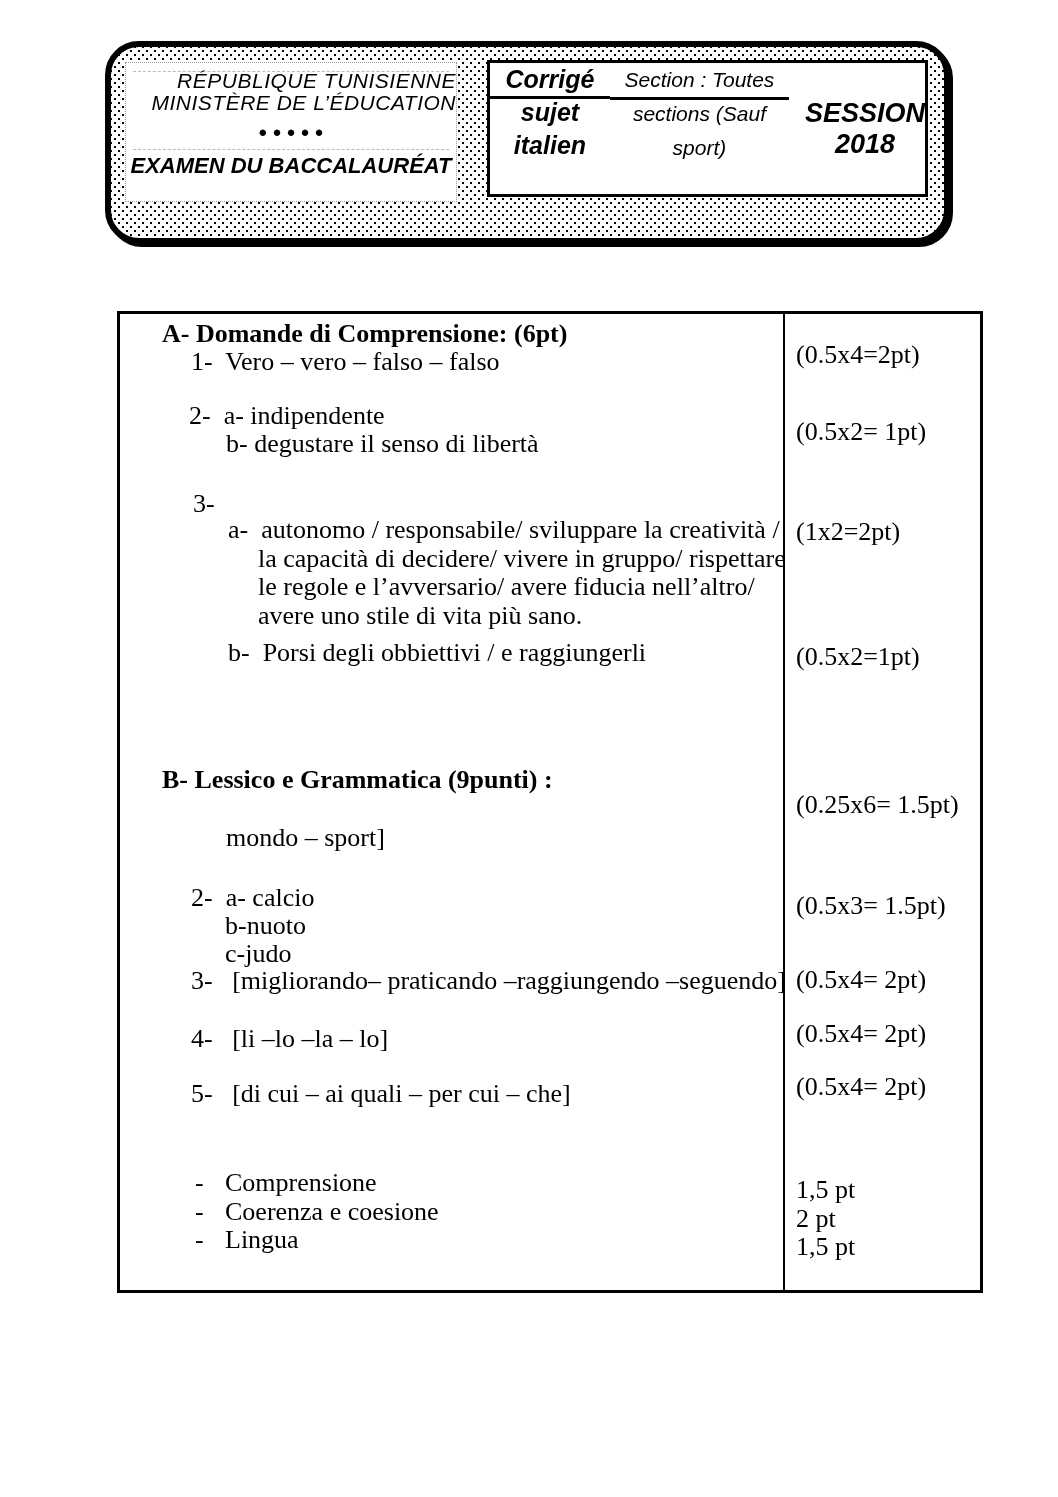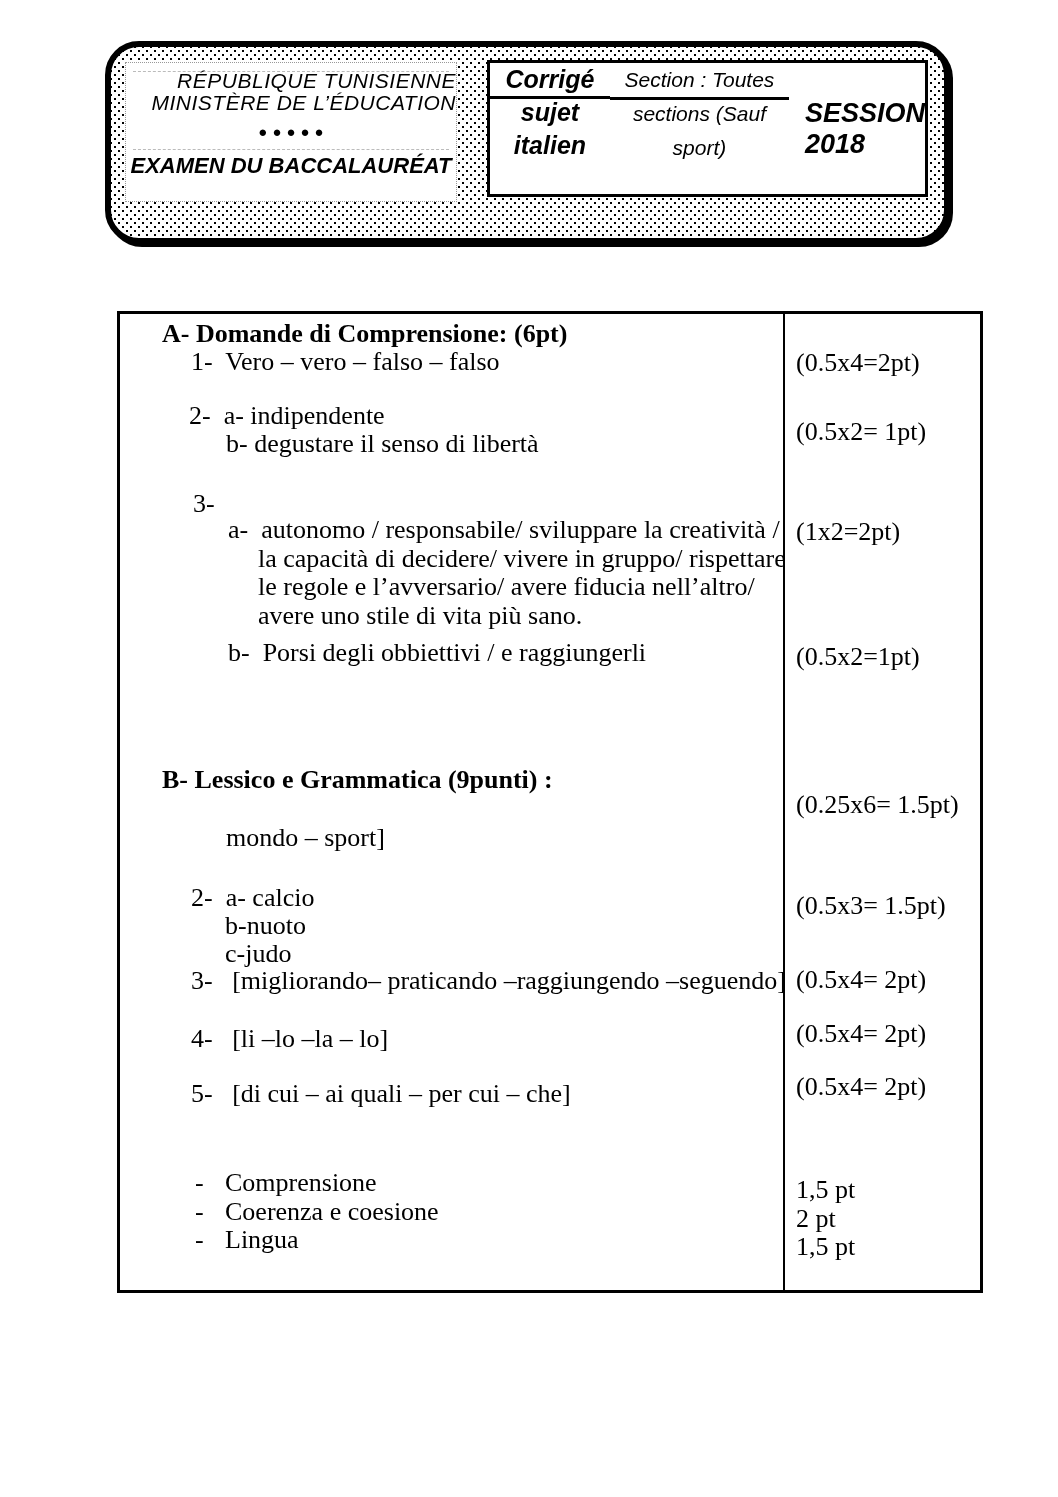--- a/index.html
+++ b/index.html
@@ -45,21 +45,21 @@
   .info-row1{
     height:33px;border-bottom:3px solid #000;text-align:center;
     font-size:25px;line-height:33px;font-weight:bold;font-style:italic;
   }
   .info-row2{
     height:34px;border-bottom:3px solid #000;text-align:center;
     font-size:21px;line-height:34px;font-style:italic;
   }
   .info-row2 .sec-val{font-weight:normal;}
   .info-row3{
-    flex:1;display:flex;align-items:center;justify-content:center;
+    flex:1;text-align:center;display:flex;align-items:center;justify-content:center;
     font-size:27px;font-weight:bold;font-style:italic;padding-left:16px;
   }
 
   
   .grid{
     position:absolute;left:117px;top:283px;width:860px;height:976px;
     border:3px solid #000;background:#fff;margin-top:28px;
   }
   .divider{position:absolute;left:663px;top:0;bottom:0;width:2px;background:#000;}
   .line{
@@ -113,21 +113,21 @@
   <div class="line" style="left:105px;top:598px">b-nuoto</div>
   <div class="line" style="left:105px;top:626px">c-judo</div>
   <div class="line" style="left:71px;top:653px">3-   [migliorando– praticando –raggiungendo –seguendo]</div>
   <div class="line" style="left:71px;top:711px">4-   [li –lo –la – lo]</div>
   <div class="line" style="left:71px;top:766px">5-   [di cui – ai quali – per cui – che]</div>
 
   <div class="line" style="left:75px;top:855px"><span class="c-dash">-</span><span>Comprensione</span></div>
   <div class="line" style="left:75px;top:884px"><span class="c-dash">-</span><span>Coerenza e coesione</span></div>
   <div class="line" style="left:75px;top:912px"><span class="c-dash">-</span><span>Lingua</span></div>
 
-  <div class="pts" style="top:35px">(0.5x4=2pt)</div>
+  <div class="pts" style="top:27px">(0.5x4=2pt)</div>
   <div class="pts" style="top:104px">(0.5x2= 1pt)</div>
   <div class="pts" style="top:204px">(1x2=2pt)</div>
   <div class="pts" style="top:329px">(0.5x2=1pt)</div>
   <div class="pts" style="top:477px">(0.25x6= 1.5pt)</div>
   <div class="pts" style="top:578px">(0.5x3= 1.5pt)</div>
   <div class="pts" style="top:652px">(0.5x4= 2pt)</div>
   <div class="pts" style="top:706px">(0.5x4= 2pt)</div>
   <div class="pts" style="top:759px">(0.5x4= 2pt)</div>
   <div class="pts" style="top:862px">1,5 pt</div>
   <div class="pts" style="top:891px">2 pt</div>

